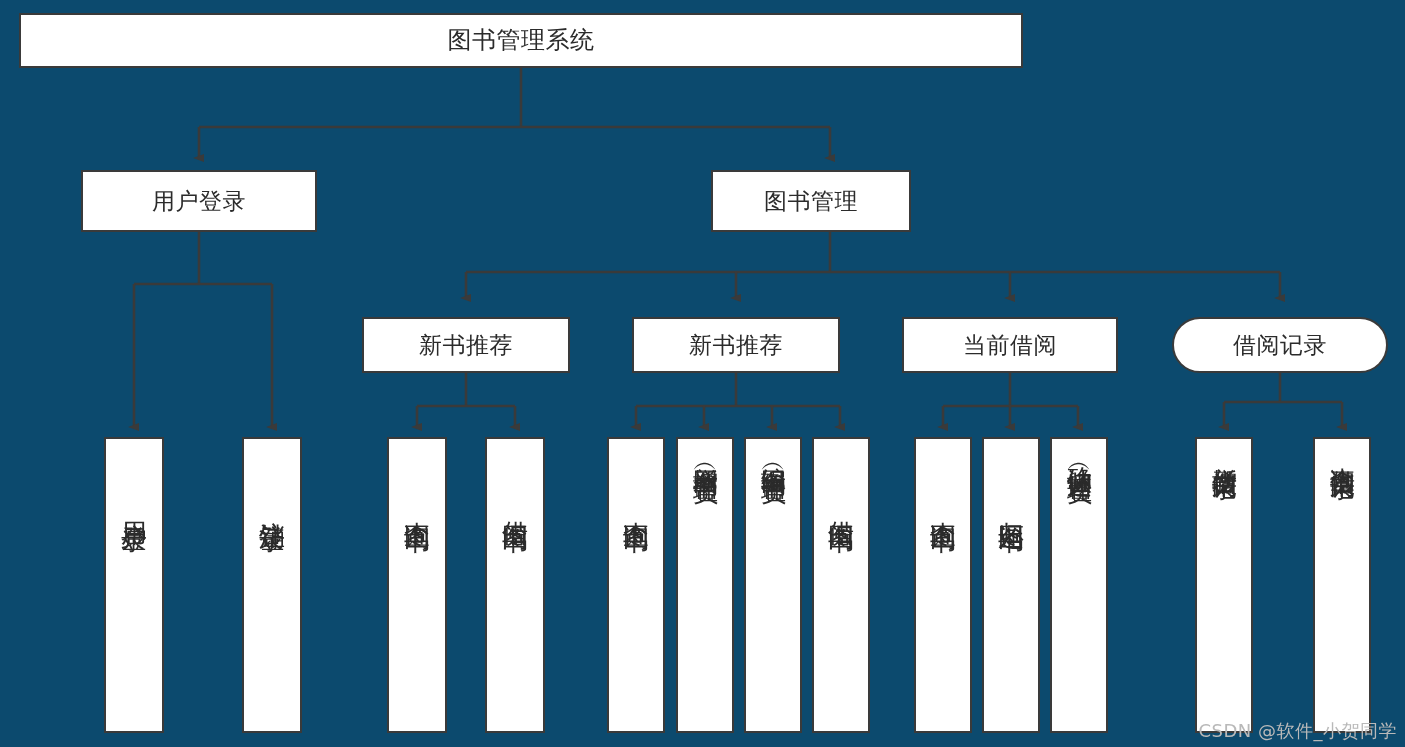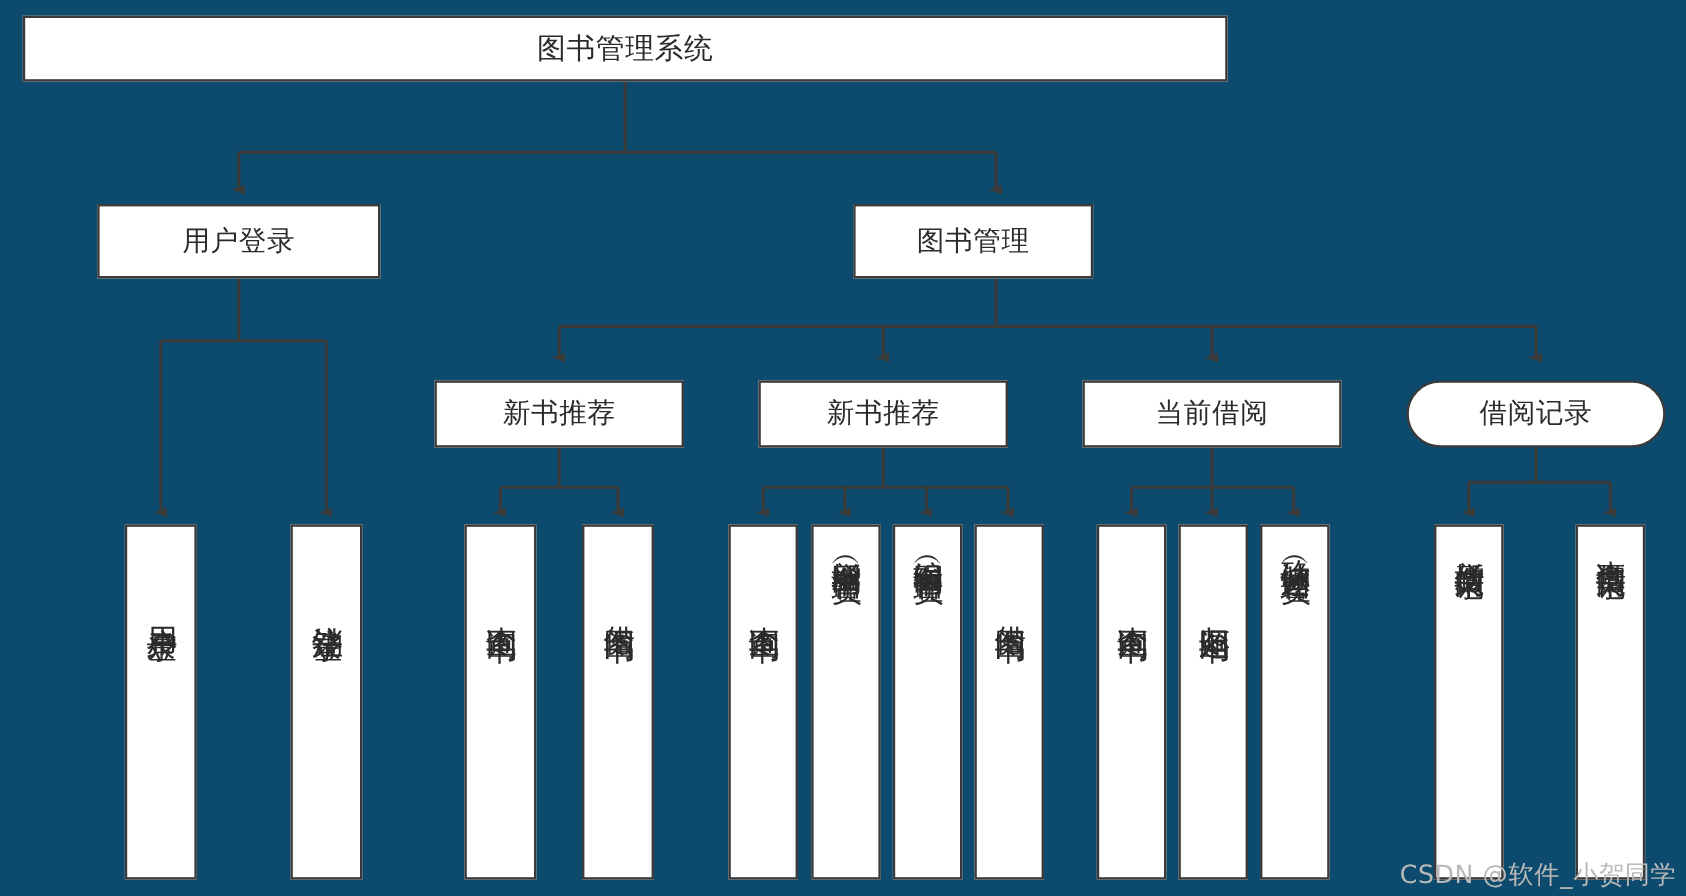--- a/index.html
+++ b/index.html
@@ -66,21 +66,21 @@
   .node.vert.tall {
     padding-top: 8px;
   }
   .node.vert.tall .label {
     font-size: 25px;
   }
   .watermark {
     position: absolute;
     right: 8px;
     bottom: 4px;
-    font-size: 21px;
+    font-size: 18px;
     color: #b9b9b9;
     white-space: nowrap;
     letter-spacing: 0.5px;
   }
 </style>
 </head>
 <body>
 
 <div id="diagram">
 

